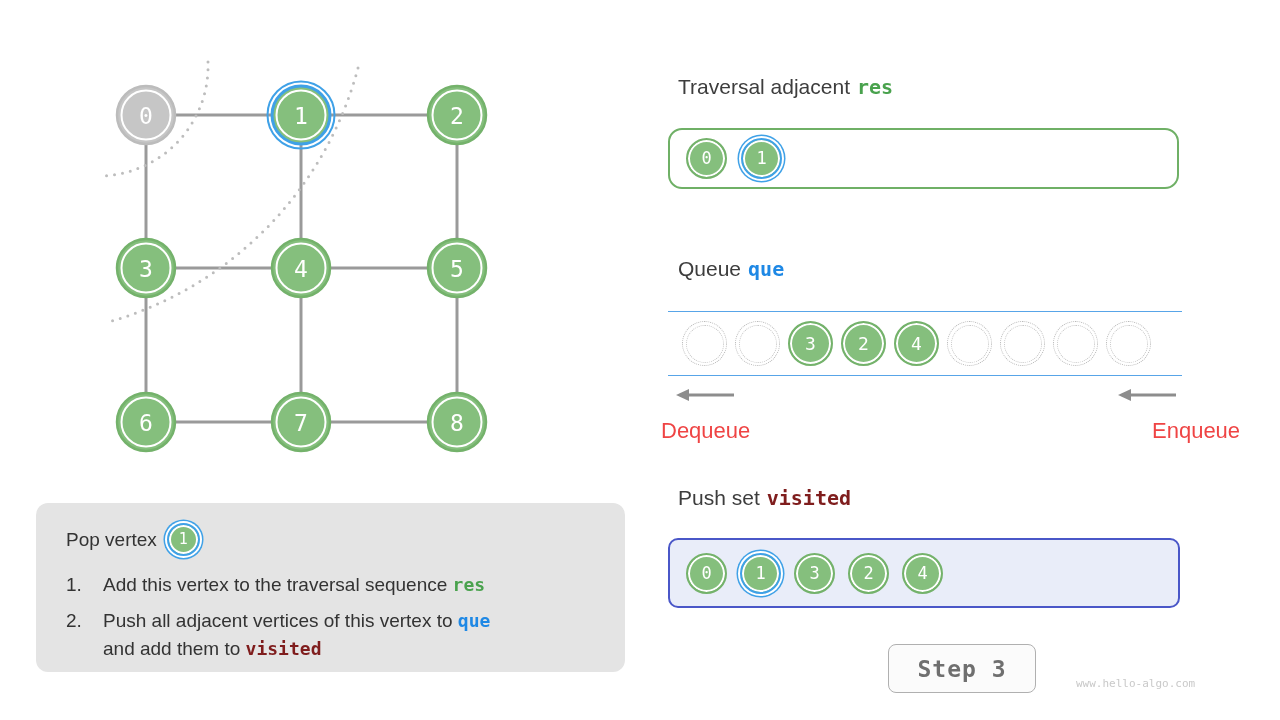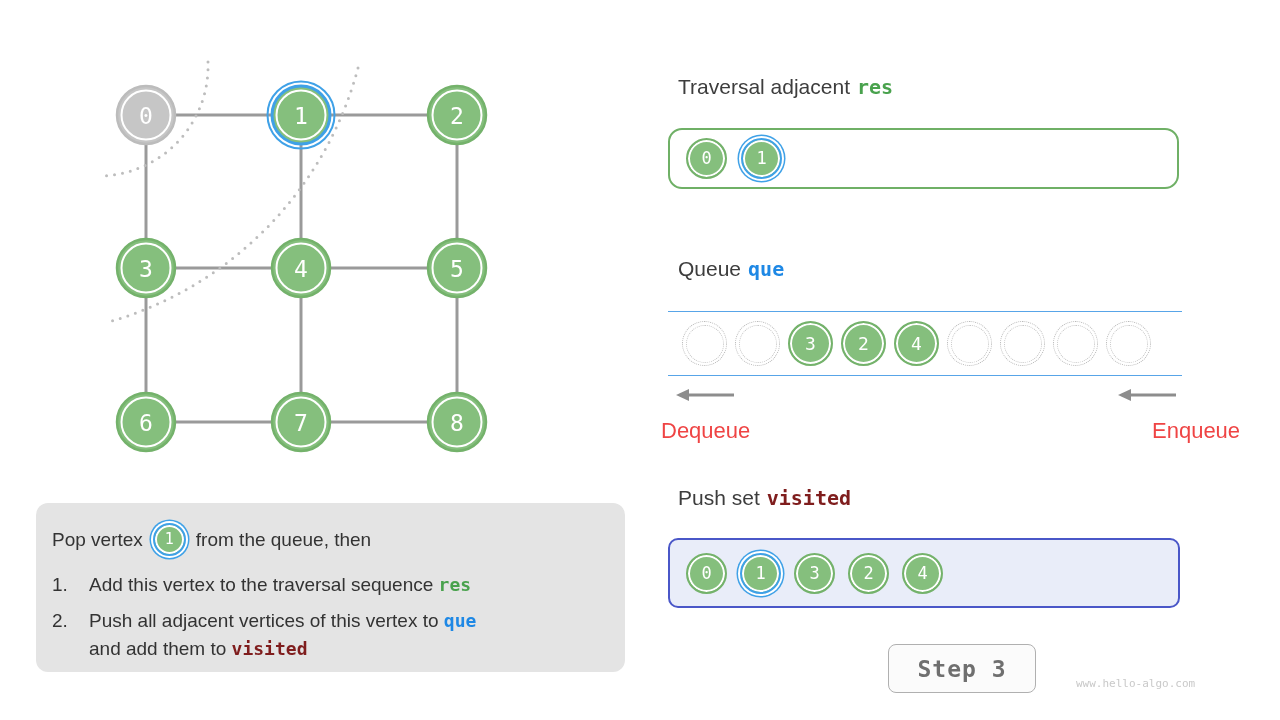--- a/index.html
+++ b/index.html
@@ -59,21 +59,21 @@
   
   #visited-box {
     position:absolute; left:668px; top:538px; width:512px; height:70px;
     background:#e9edf9; border:2px solid #4a57c8; border-radius:10px;
     display:flex; align-items:center; padding-left:16px; gap:13px;
   }
 
   
   #instruction-box {
     position:absolute; left:36px; top:503px; width:589px; height:169px;
-    background:#e4e4e4; border-radius:12px; padding:20px 16px;
+    background:#e4e4e4; border-radius:12px; padding:20px 30px;
     font-size:19px; color:#333;
   }
   #inst-line1 { display:flex; align-items:center; gap:10px; margin-bottom:15px; }
   .inst-item { display:flex; margin-bottom:8px; }
   .inst-num  { width:37px; flex:0 0 auto; line-height:28px; }
   .inst-text { line-height:28px; }
   .inst-text code, #instruction-box code {
     font-family:"DejaVu Sans Mono", monospace; font-weight:bold; font-size:18px;
   }
 
@@ -157,21 +157,20 @@
         <text x="457" y="423" text-anchor="middle" dominant-baseline="central" fill="#ffffff" font-size="23" font-weight="500" font-family="&quot;DejaVu Sans Mono&quot;, monospace">8</text>
       </g>
     </svg>
 
   <div id="instruction-box" data-name="instruction-box">
     <div id="inst-line1" data-name="instruction-line">
       <span data-name="instruction-text">Pop vertex</span>
       <span class="chip sm current" data-name="vertex-chip-inline">
         <span data-name="vertex-chip-label">1</span>
       </span>
-      <span data-name="instruction-text">from the queue, then</span>
     </div>
     <div class="inst-item" data-name="instruction-item-1">
       <span class="inst-num" data-name="list-number">1.</span>
       <span class="inst-text" data-name="instruction-item-text"><span data-name="instruction-text">Add this vertex to the traversal sequence </span><code class="code-green" data-name="code-token-res">res</code></span>
     </div>
     <div class="inst-item" data-name="instruction-item-2">
       <span class="inst-num" data-name="list-number">2.</span>
       <span class="inst-text" data-name="instruction-item-text"><span data-name="instruction-text">Push all adjacent vertices of this vertex to </span><code class="code-blue" data-name="code-token-que">que</code><br><span data-name="instruction-text">and add them to </span><code class="code-indigo" data-name="code-token-visited">visited</code></span>
     </div>
   </div>

